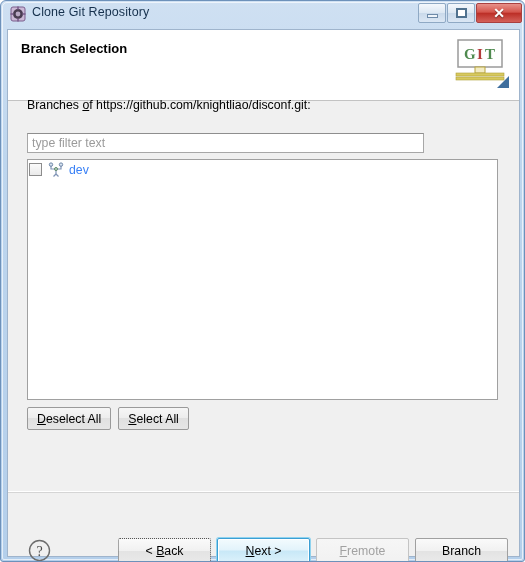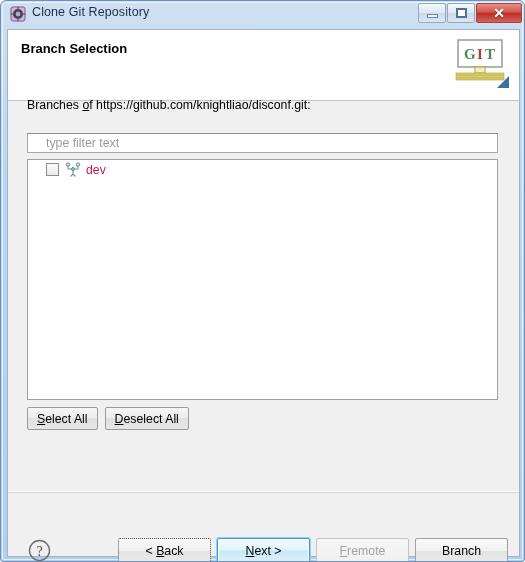--- a/index.html
+++ b/index.html
@@ -155,51 +155,51 @@
     left: 19px; top: 68px;
     font-size: 12.3px;
     color: #000000;
     white-space: nowrap;
   }
   .mnemonic { text-decoration: underline; }
 
   .filter-input {
     position: absolute;
     left: 19px; top: 103px;
-    width: 471px;
+    width: 397px;
     height: 20px;
     box-sizing: border-box;
     background: #ffffff;
     border: 1px solid #a7a7a7;
     border-top-color: #8e8e8e;
     font-family: "Liberation Sans", sans-serif;
     font-size: 12.3px;
     color: #9b9b9b;
-    padding: 0 18px;
+    padding: 0 4px;
     outline: none;
   }
   .filter-input::placeholder { color: #9b9b9b; opacity: 1; }
 
   .listbox {
     position: absolute;
     left: 19px; top: 129px;
     width: 471px;
     height: 241px;
     box-sizing: border-box;
     background: #ffffff;
     border: 1px solid #a0a0a0;
     overflow: hidden;
   }
   .list-row {
     display: flex;
     align-items: center;
     height: 19px;
-    padding-left: 18px;
-    font-size: 12.3px;
-    color: #be185d;
+    padding-left: 1px;
+    font-size: 12.3px;
+    color: #3b82f6;
   }
   .chk {
     width: 13px; height: 13px;
     box-sizing: border-box;
     border: 1px solid #8c8c8c;
     background: linear-gradient(to bottom, #fbfbfb 0%, #eaeaea 100%);
     flex: 0 0 auto;
     position: relative;
   }
   .chk.checked { border-color: #3a6ea5; }
@@ -356,22 +356,22 @@
             <circle cx="3" cy="2.6" r="1.7" fill="#d7e3ef" stroke="#6d85a8" stroke-width="1"></circle>
             <circle cx="13" cy="2.6" r="1.7" fill="#d7e3ef" stroke="#6d85a8" stroke-width="1"></circle>
             <circle cx="8" cy="7" r="1.5" fill="#bcd2c2" stroke="#5f8a6c" stroke-width="1"></circle>
           </svg>
         </span>
         <span class="branch-name">dev</span>
       </div>
     </div>
 
     <div class="btnrow">
+      <button class="smallbtn"><span class="mnemonic">D</span><span>eselect All</span></button>
       <button class="smallbtn"><span class="mnemonic">S</span><span>elect All</span></button>
-      <button class="smallbtn"><span class="mnemonic">D</span><span>eselect All</span></button>
     </div>
 
     <div class="footer-sep"></div>
 
     <span class="help-icon">
       <svg width="23" height="23" viewBox="0 0 23 23">
         <circle cx="11.5" cy="11.5" r="10" fill="none" stroke="#6d6d6d" stroke-width="1.4"></circle>
         <text x="11.5" y="16.5" text-anchor="middle" font-family="Liberation Serif, serif" font-size="14" fill="#4a4a4a">?</text>
       </svg>
     </span>

